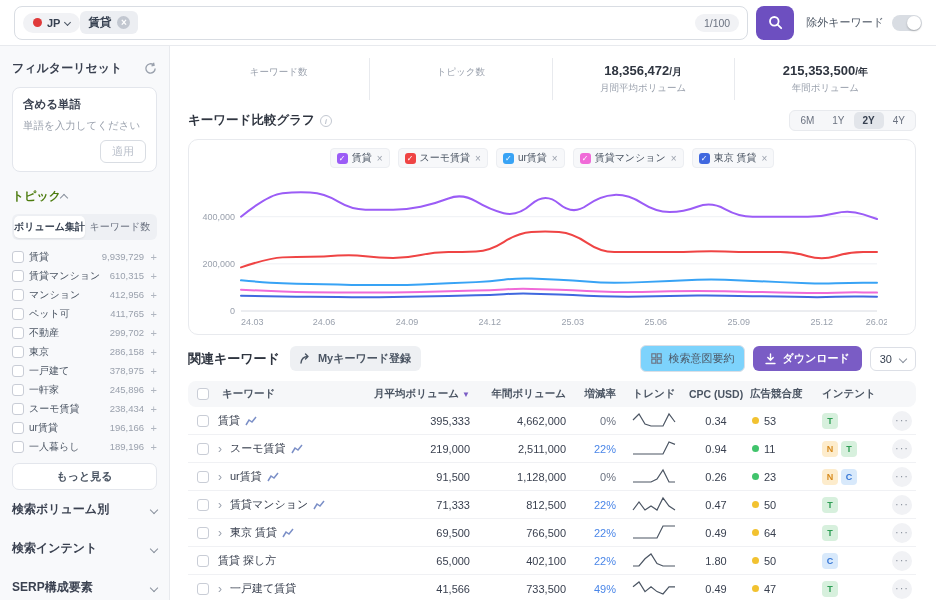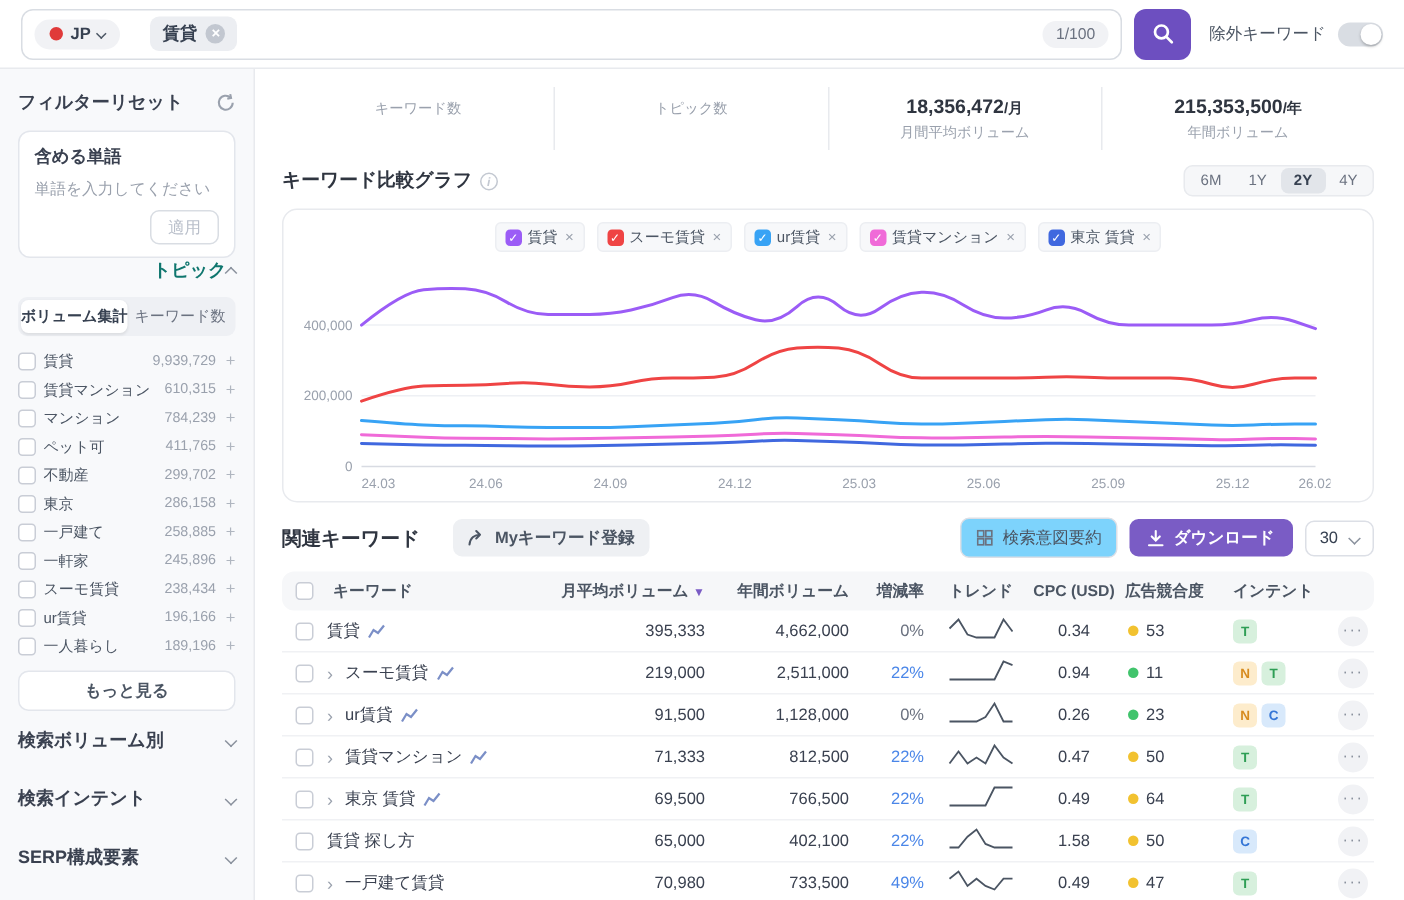--- a/index.html
+++ b/index.html
@@ -5,21 +5,21 @@
   * { box-sizing: border-box; margin: 0; padding: 0; }
   body {
     width: 936px; height: 600px; overflow: hidden;
     font-family: "Liberation Sans", "DejaVu Sans", sans-serif;
     background: #ffffff; color: #374151; font-size: 12px;
   }
   
   .topbar { height: 46px; background: #fff; border-bottom: 1px solid #e8eaee;
     display: flex; align-items: center; padding: 0 14px; gap: 8px; }
   .search-box { flex: 1; height: 34px; border: 1px solid #d9dde3; border-radius: 8px;
-    display: flex; align-items: center; padding: 0 8px; gap: 20px; background: #fff; }
+    display: flex; align-items: center; padding: 0 8px; gap: 0; background: #fff; }
   .country-pill { display: flex; align-items: center; gap: 5px; background: #f1f2f5;
     border-radius: 14px; padding: 4px 10px; font-weight: bold; font-size: 11px; color: #374151; cursor: pointer; }
   .dot-jp { width: 9px; height: 9px; border-radius: 50%; background: #e03a3a; display: inline-block; }
   .kw-chip { background: #eceef2; border-radius: 6px; padding: 4px 8px;
     display: flex; gap: 6px; align-items: center; font-size: 11.5px; font-weight: bold; color: #374151; }
   .chip-x { width: 13px; height: 13px; border-radius: 50%; background: #c2c7d0; color: #fff;
     font-size: 10px; line-height: 13px; text-align: center; cursor: pointer; }
   .counter { margin-left: auto; background: #f1f2f5; border-radius: 10px; padding: 3px 9px;
     font-size: 10.5px; color: #6b7280; }
   .search-btn { width: 38px; height: 34px; background: #6d4fc0; border: none; border-radius: 8px;
@@ -38,22 +38,22 @@
     border-right: 1px solid #e8eaee; padding: 14px 12px 0; overflow: hidden; }
   .filter-reset { display: flex; justify-content: space-between; align-items: center;
     font-weight: bold; font-size: 12px; color: #3a4150; margin-bottom: 10px; cursor: pointer; }
   .include-box { background: #fff; border: 1px solid #e3e6ec; border-radius: 8px; padding: 9px 10px 8px; }
   .include-title { font-weight: bold; font-size: 11.5px; color: #3a4150; margin-bottom: 6px; }
   .include-input { border: none; outline: none; width: 100%; font-size: 10.5px; color: #4b5563;
     background: transparent; font-family: inherit; }
   .include-input::placeholder { color: #9aa1ad; }
   .apply-btn { display: block; margin: 8px 0 0 auto; border: 1px solid #d9dde3; border-radius: 6px;
     background: #fff; color: #b9bfca; font-size: 11px; padding: 3px 11px; cursor: pointer; }
-  .topic-head { display: flex; justify-content: flex-end; align-items: center; 
-    font-weight: bold; font-size: 12px; color: #0f766e; cursor: pointer; }
+  .topic-head { display: flex; justify-content: flex-start; align-items: center; margin-top: 16px;
+    font-weight: bold; font-size: 12px; color: #4d7c0f; cursor: pointer; }
   .segmented { margin-top: 9px; display: flex; background: #eef0f4; border-radius: 6px; padding: 2px; }
   .seg-btn { flex: 1; text-align: center; font-size: 10px; padding: 4px 0; border-radius: 5px;
     color: #6b7280; cursor: pointer; white-space: nowrap; }
   .seg-btn.active { background: #fff; font-weight: bold; color: #374151; box-shadow: 0 1px 2px rgba(0,0,0,.08); }
   .topic-list { margin-top: 7px; }
   .topic-row { display: flex; align-items: center; gap: 5px; height: 19px; cursor: pointer; }
   .cb { display: inline-block; width: 12px; height: 12px; border: 1.5px solid #c9cdd6;
     border-radius: 3px; background: #fff; flex: none; }
   .t-label { font-size: 10px; color: #4b5563; white-space: nowrap; overflow: hidden; }
   .t-val { margin-left: auto; font-size: 9.5px; color: #9aa1ad; }
@@ -80,21 +80,21 @@
   .range.active { background: #e2e5ea; color: #374151; font-weight: bold; }
   .chart-card { border: 1px solid #e8eaee; border-radius: 10px; padding: 7px 6px 2px; background: #fff; margin-bottom: 10px; }
   .legend { display: flex; justify-content: center; gap: 8px; margin: 1px 0 3px; }
   .chip { display: flex; align-items: center; gap: 4px; background: #f7f8fa; border: 1px solid #eceef2;
     border-radius: 4px; padding: 2px 6px; font-size: 10px; color: #4b5563; cursor: pointer; }
   .chip-box { width: 11px; height: 11px; border-radius: 3px; color: #fff; font-size: 8px;
     line-height: 11px; text-align: center; }
   .chip-close { color: #9aa1ad; font-size: 10px; margin-left: 1px; cursor: pointer; }
   .ax { font-size: 9px; fill: #9aa1ad; }
   
-  .rel-head { display: flex; align-items: center; gap: 22px; margin-bottom: 9px; }
+  .rel-head { display: flex; align-items: center; gap: 10px; margin-bottom: 9px; }
   .rel-title { font-weight: bold; font-size: 13px; color: #2f3540; }
   .register-btn { display: flex; gap: 6px; align-items: center; background: #eef0f3; border: none;
     border-radius: 6px; padding: 5px 10px; font-size: 11px; font-weight: bold; color: #4b5563; cursor: pointer; }
   .rel-right { margin-left: auto; display: flex; gap: 8px; align-items: center; }
   .summary-btn { display: flex; gap: 6px; align-items: center; border: 1px solid #dcdfe6; background: #7dd3fc;
     border-radius: 6px; padding: 5px 10px; font-size: 11px; color: #4b5563; cursor: pointer; }
   .download-btn { display: flex; gap: 6px; align-items: center; background: #7a5cc5; border: none;
     border-radius: 6px; padding: 5px 12px; font-size: 11px; font-weight: bold; color: #fff; cursor: pointer; }
   .pagesize { display: flex; gap: 8px; align-items: center; border: 1px solid #dcdfe6; border-radius: 6px;
     padding: 5px 9px; font-size: 11px; color: #374151; cursor: pointer; }
@@ -186,21 +186,21 @@
       </div>
       <div class="topic-row">
         <span class="cb"></span>
         <span class="t-label">賃貸マンション</span>
         <span class="t-val">610,315</span>
         <span class="t-plus">+</span>
       </div>
       <div class="topic-row">
         <span class="cb"></span>
         <span class="t-label">マンション</span>
-        <span class="t-val">784,239</span>
+        <span class="t-val">412,956</span>
         <span class="t-plus">+</span>
       </div>
       <div class="topic-row">
         <span class="cb"></span>
         <span class="t-label">ペット可</span>
         <span class="t-val">411,765</span>
         <span class="t-plus">+</span>
       </div>
       <div class="topic-row">
         <span class="cb"></span>
@@ -210,21 +210,21 @@
       </div>
       <div class="topic-row">
         <span class="cb"></span>
         <span class="t-label">東京</span>
         <span class="t-val">286,158</span>
         <span class="t-plus">+</span>
       </div>
       <div class="topic-row">
         <span class="cb"></span>
         <span class="t-label">一戸建て</span>
-        <span class="t-val">258,885</span>
+        <span class="t-val">378,975</span>
         <span class="t-plus">+</span>
       </div>
       <div class="topic-row">
         <span class="cb"></span>
         <span class="t-label">一軒家</span>
         <span class="t-val">245,896</span>
         <span class="t-plus">+</span>
       </div>
       <div class="topic-row">
         <span class="cb"></span>
@@ -561,41 +561,41 @@
         </div>
         <div class="td-kw">
           <span class="kw-link">賃貸 探し方</span>
         </div>
         <div class="num">65,000</div>
         <div class="num">402,100</div>
         <div class="chg up">22%</div>
         <div class="ctr"><svg width="46" height="18">
             <polyline points="2,15 8,15 14,7.800000000000001 20,3 26,12.6 32,15 38,15 44,15" fill="none" stroke="#4b5563" stroke-width="1.2"></polyline>
           </svg></div>
-        <div class="ctr">1.58</div>
+        <div class="ctr">1.80</div>
         <div class="comp">
           <span class="dot-lv lv-medium"></span>
           <span>50</span>
         </div>
         <div class="intents">
           <span class="badge C">C</span>
         </div>
         <div>
           <span class="dots" style="display: block;">···</span>
         </div>
       </div>
       <div class="tgrid trow">
         <div class="cbc">
           <span class="cb"></span>
         </div>
         <div class="td-kw">
           <span class="expand">›</span>
           <span class="kw-link">一戸建て賃貸</span>
         </div>
-        <div class="num">70,980</div>
+        <div class="num">41,566</div>
         <div class="num">733,500</div>
         <div class="chg up">49%</div>
         <div class="ctr"><svg width="46" height="18">
             <polyline points="2,7.800000000000001 8,3 14,12.6 20,7.800000000000001 26,12.6 32,15 38,7.800000000000001 44,7.800000000000001" fill="none" stroke="#4b5563" stroke-width="1.2"></polyline>
           </svg></div>
         <div class="ctr">0.49</div>
         <div class="comp">
           <span class="dot-lv lv-medium"></span>
           <span>47</span>
         </div>

